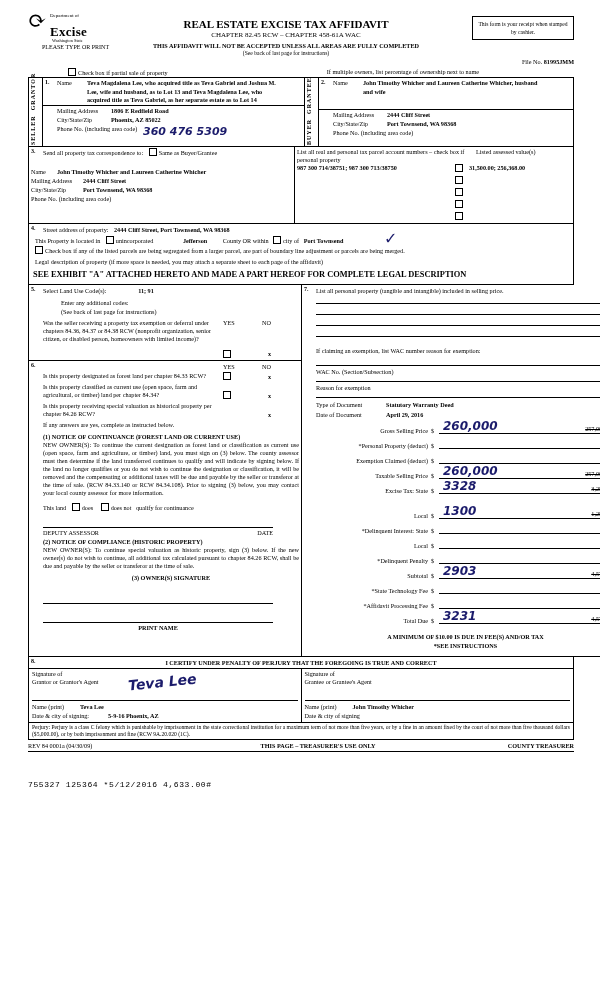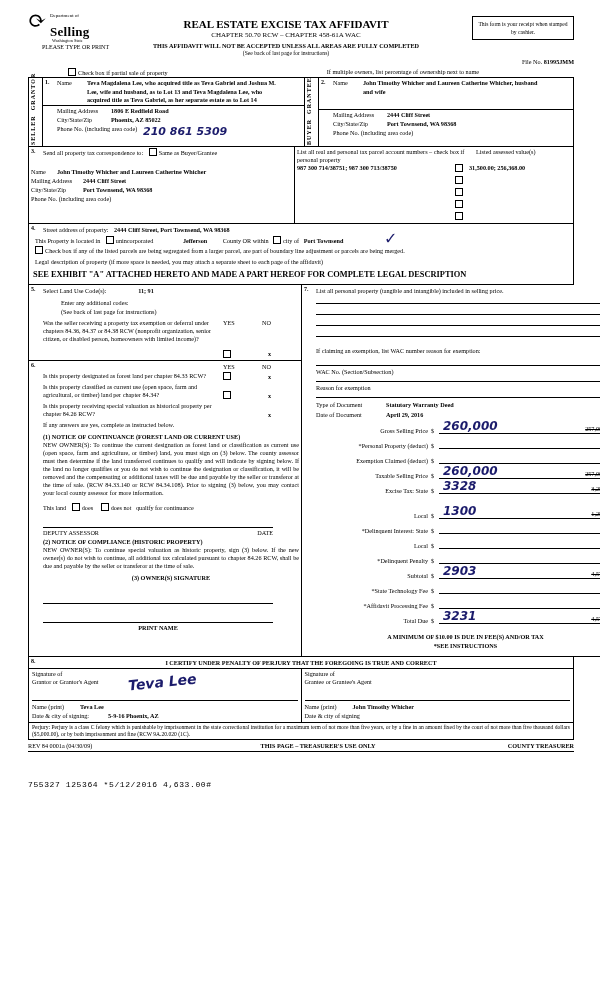--- a/index.html
+++ b/index.html
@@ -37,27 +37,27 @@
 </head>
 <body>
 
 <div class="page">
  <div class="sheet">
 
   <div class="hdr">
     <div class="logo">
       <span class="swirl">⟳</span>
       <span class="dept tiny">Department of</span>
-      <span class="rev">Selling</span>
+      <span class="rev">Excise</span>
       <span class="wash">Washington State</span>
     </div>
     <div class="printlbl" style="top:32px;left:14px;">PLEASE TYPE OR PRINT</div>
     <div class="titleblk">
       <div class="xl bold">REAL ESTATE EXCISE TAX AFFIDAVIT</div>
-      <div class="md" style="margin-top:1px;">CHAPTER 50.70 RCW – CHAPTER 458-61A WAC</div>
+      <div class="md" style="margin-top:1px;">CHAPTER 82.45 RCW – CHAPTER 458-61A WAC</div>
       <div class="sm bold" style="margin-top:3px;">THIS AFFIDAVIT WILL NOT BE ACCEPTED UNLESS ALL AREAS ARE FULLY COMPLETED</div>
       <div class="tiny" style="margin-top:1px;">(See back of last page for instructions)</div>
     </div>
     <div class="receipt">This form is your receipt when stamped by cashier.</div>
   </div>
 
   <div style="position:relative;height:10px;">
     <div style="position:absolute;right:0;top:0;" class="sm">
       <span>File No.</span>
       <span class="bold">81995JMM</span>
@@ -90,21 +90,21 @@
             <div class="row" style="padding-top:1px;">
               <div class="sm" style="width:54px;">Mailing Address</div>
               <div class="sm bold">1806 E Redfield Road</div>
             </div>
             <div class="row" style="padding-top:2px;">
               <div class="sm" style="width:54px;">City/State/Zip</div>
               <div class="sm bold">Phoenix, AZ 85022</div>
             </div>
             <div class="row" style="padding-top:2px;height:12px;">
               <div class="sm" style="width:86px;">Phone No. (including area code)</div>
-              <div class="hand" style="font-size:11px;">210  861 5309</div>
+              <div class="hand" style="font-size:11px;">360  476 5309</div>
             </div>
           </div>
         </div>
       </td>
       <td style="width:11px;border-right:1px solid #000;">
         <div class="sideway" style="height:66px;">BUYER&nbsp;&nbsp;GRANTEE</div>
       </td>
       <td style="vertical-align:top;padding:0;">
         <div style="position:relative;">
           <div class="num">2.</div>

